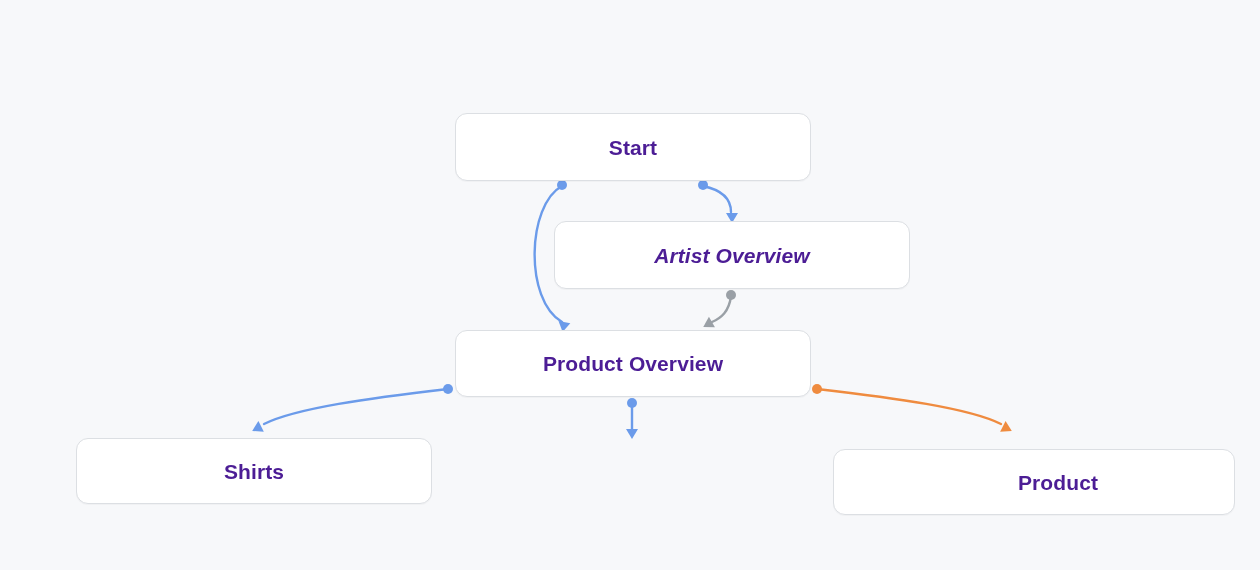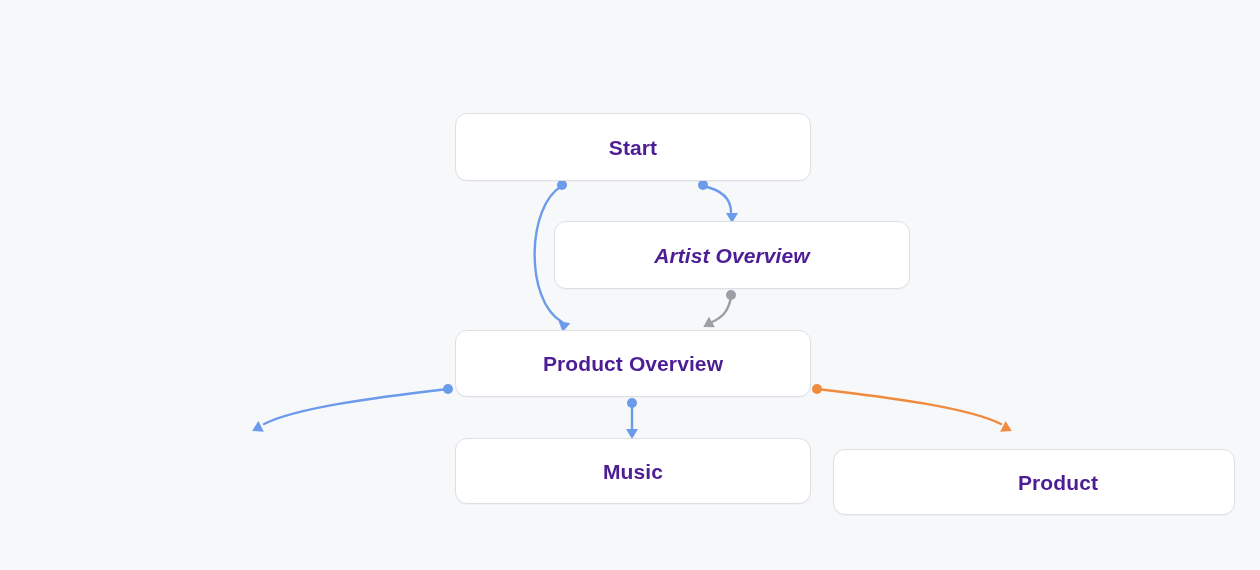--- a/index.html
+++ b/index.html
@@ -79,22 +79,22 @@
   </div>
 
   <div class="node" style="left: 554px; top: 221px; width: 356px; height: 68px; font-style: italic;">
     <span class="node-label">Artist Overview</span>
   </div>
 
   <div class="node" style="left: 455px; top: 330px; width: 356px; height: 67px;">
     <span class="node-label">Product Overview</span>
   </div>
 
+  <div class="node" style="left: 76px; top: 438px; width: 356px; height: 66px;">
+    <span class="node-label">Shirts</span>
+  </div>
 
-  <div class="node" style="left: 455px; top: 438px; width: 356px; height: 66px;">
-    <span class="node-label">Music</span>
-  </div>
 
   <div class="node" style="left: 833px; top: 449px; width: 402px; height: 66px; padding-left: 48px;">
     <span class="node-label">Product</span>
   </div>
 
 </div>
 
 </body></html>

